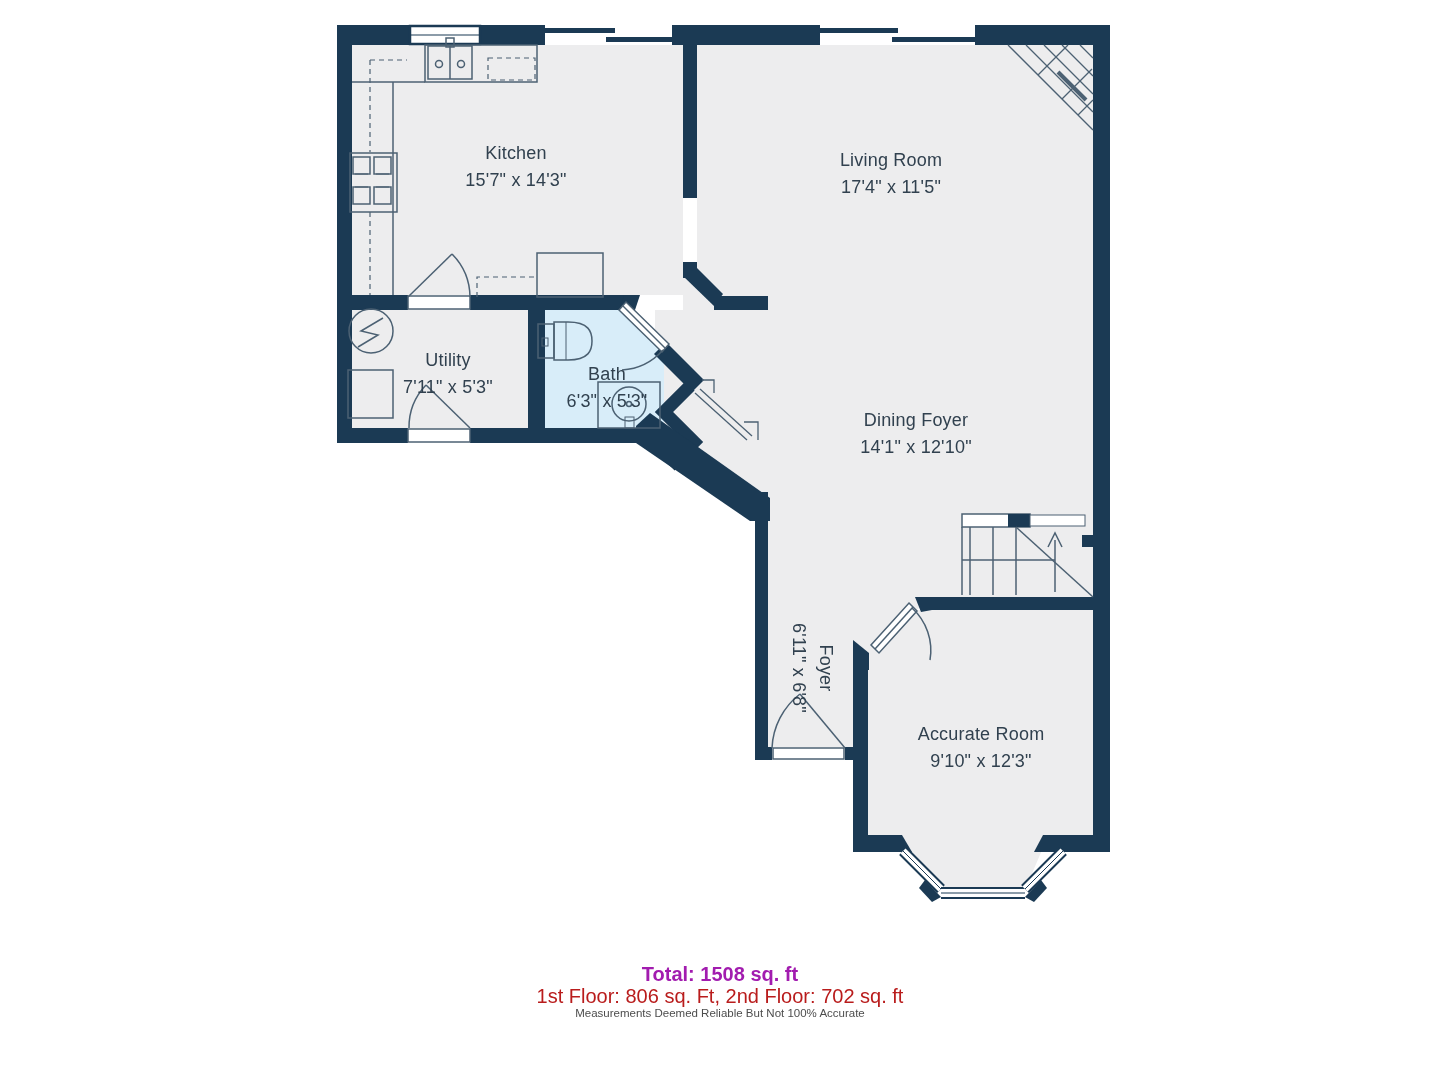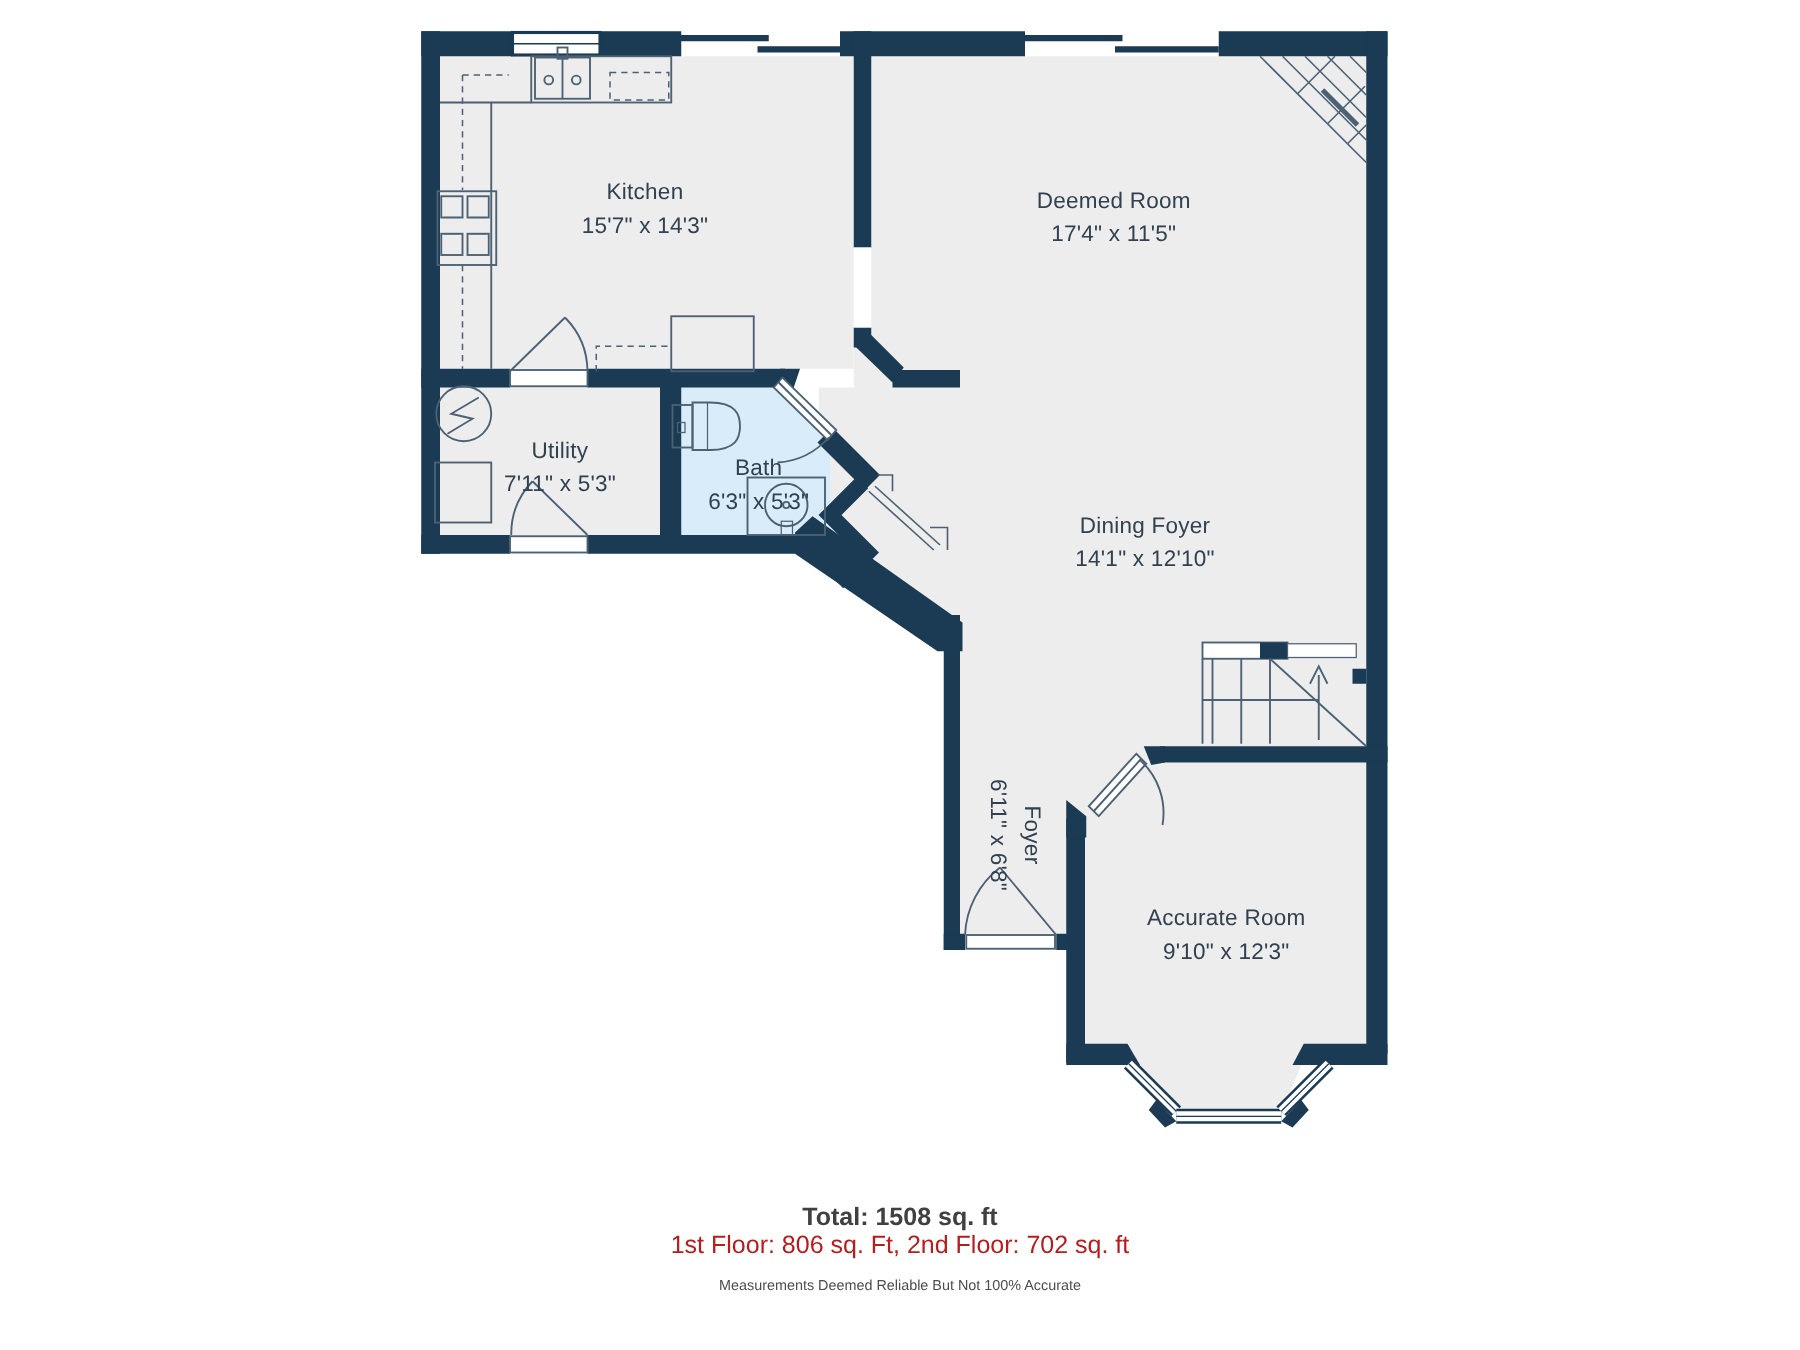--- a/index.html
+++ b/index.html
@@ -3,23 +3,23 @@
 <meta charset="utf-8">
 <style>
   html,body{margin:0;padding:0;background:#ffffff;}
   #stage{position:relative;width:1440px;height:1080px;background:#ffffff;overflow:hidden;
          font-family:"Liberation Sans",sans-serif;}
   #plan-svg{position:absolute;left:0;top:0;}
   .room-label{position:absolute;transform:translate(-50%,-50%);text-align:center;
               color:#31414f;font-size:18px;line-height:27px;letter-spacing:.2px;white-space:nowrap;}
   .room-label.rotated{transform:translate(-50%,-50%) rotate(90deg);}
   .summary{position:absolute;left:0;top:963px;width:1440px;text-align:center;}
-  .summary .total{color:#404040;font-size:20px;font-weight:bold;line-height:22px;}
+  .summary .total{color:#a21caf;font-size:20px;font-weight:bold;line-height:22px;}
   .summary .line{color:#b91c1c;font-size:20px;line-height:22px;}
-  .summary .disclaimer{color:#4d4d4d;font-size:11.5px;margin-top:16px;}
+  .summary .disclaimer{color:#4d4d4d;font-size:11.5px;}
 </style>
 </head>
 <body>
 
 <div id="stage">
 
 <svg id="plan-svg" width="1440" height="1080" viewBox="0 0 1440 1080">
 
   <g>
 
@@ -240,21 +240,21 @@
       <rect x="625" y="417" width="9" height="11" stroke-width="1"></rect>
     </g>
   </g>
 </svg>
 
   <div class="room-label" style="left:516px;top:167px">
     <div>Kitchen</div>
     <div>15'7" x 14'3"</div>
   </div>
   <div class="room-label" style="left:891px;top:174px">
-    <div>Deemed Room</div>
+    <div>Living Room</div>
     <div>17'4" x 11'5"</div>
   </div>
   <div class="room-label" style="left:448px;top:374px">
     <div>Utility</div>
     <div>7'11" x 5'3"</div>
   </div>
   <div class="room-label" style="left:607px;top:388px">
     <div>Bath</div>
     <div>6'3" x 5'3"</div>
   </div>

